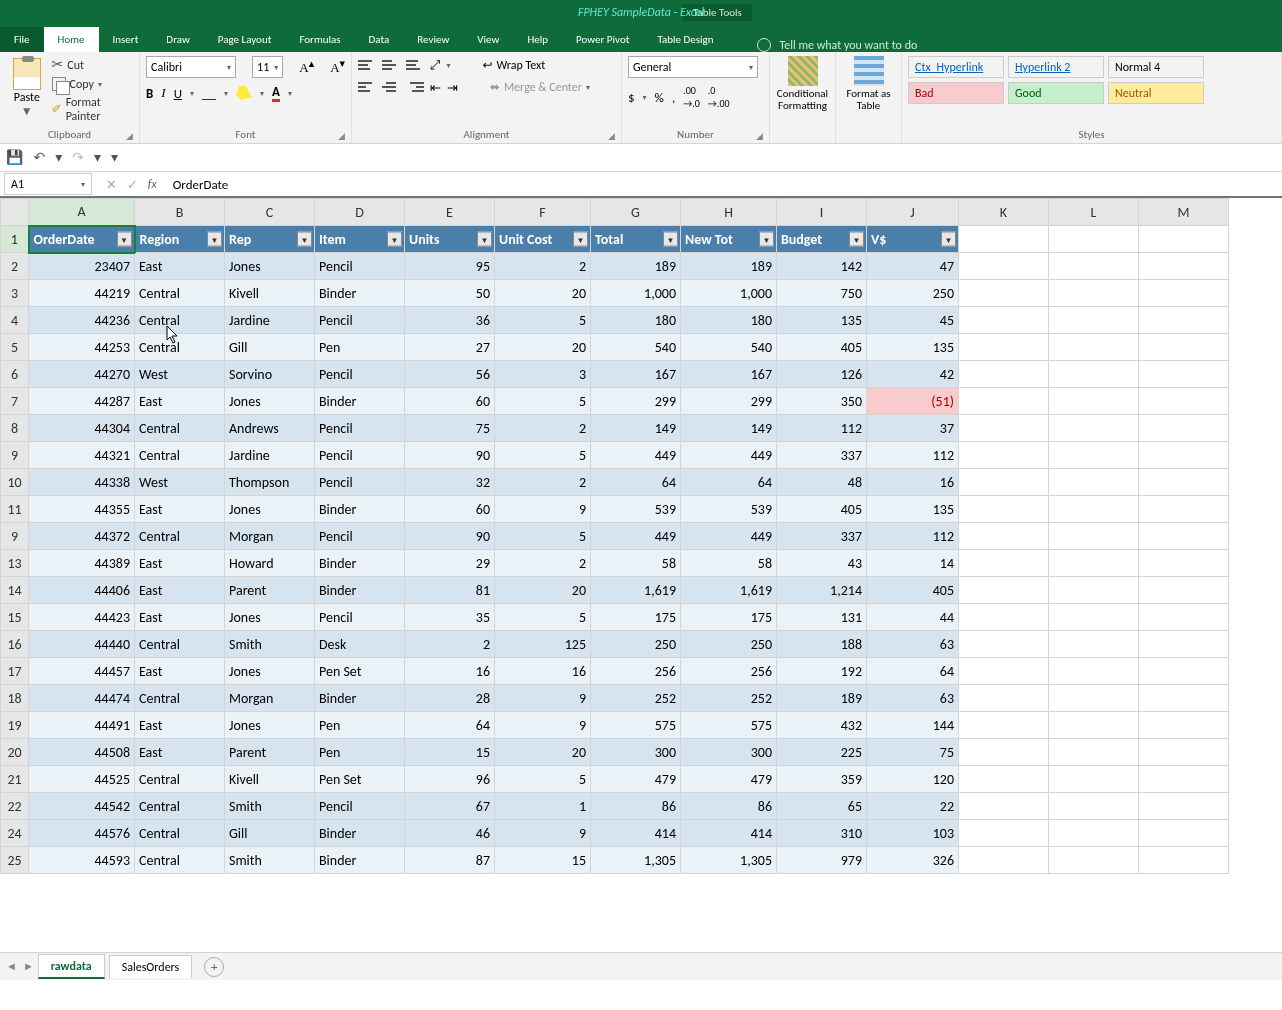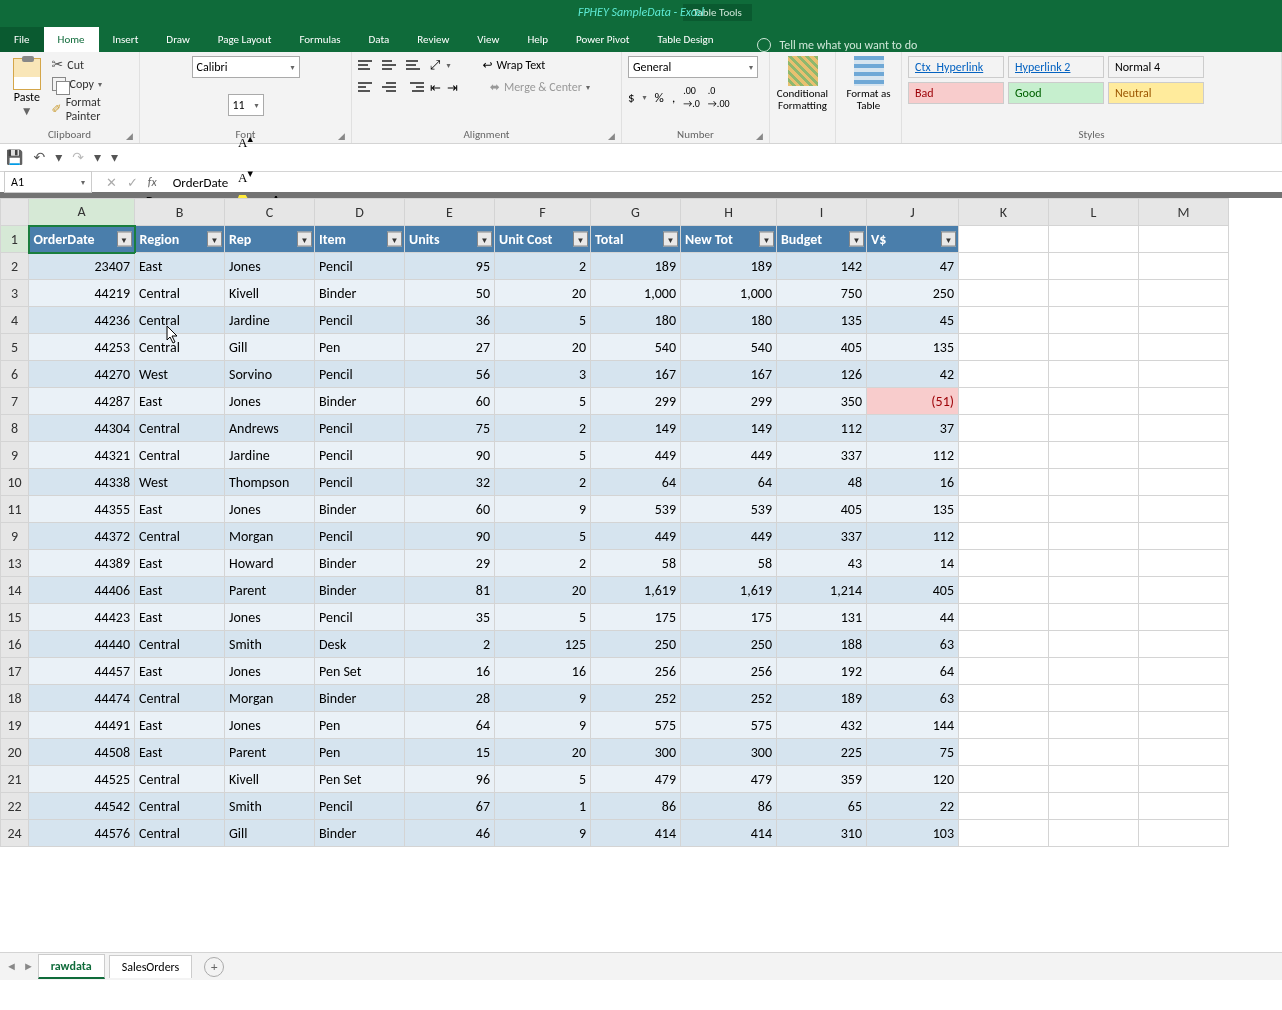--- a/index.html
+++ b/index.html
@@ -34,21 +34,21 @@
 .pastebtn span { font-size: 12px; }
 .clipside { display: flex; flex-direction: column; gap: 4px; font-size: 12px; color: #333; }
 .clipside .item { display: flex; align-items: center; gap: 4px; cursor: pointer; }
 .scissors { color: #555; font-size: 14px; }
 .copyicon { display: inline-block; width: 14px; height: 14px; border: 1px solid #888; position: relative; }
 .copyicon::after { content: ""; position: absolute; left: 3px; top: 3px; width: 12px; height: 12px; border: 1px solid #888; background: #fff; }
 .brushicon { color: #c99a2e; }
 
 
 .fontgroup { width: 212px; }
-.fontrow1 { display: flex; gap: 16px; margin-bottom: 6px; align-items: center; flex-direction: column; }
+.fontrow1 { display: flex; gap: 16px; margin-bottom: 6px; align-items: center; }
 .fontname { width: 108px; height: 22px; border: 1px solid #aaa; background: #fff; font-size: 12px; padding: 0 4px; display: flex; align-items: center; justify-content: space-between; }
 .fontsize { width: 36px; height: 22px; border: 1px solid #aaa; background: #fff; font-size: 12px; padding: 0 4px; display: flex; align-items: center; justify-content: space-between; }
 .dd { font-size: 8px; color: #666; }
 .aicon { font-size: 13px; font-family: "Times New Roman"; }
 .fontrow2 { display: flex; gap: 8px; align-items: center; font-size: 13px; }
 .fontrow2 span { cursor: pointer; }
 .bold { font-weight: bold; }
 .italic { font-style: italic; font-family: "Times New Roman"; }
 .underline { text-decoration: underline; }
 .border-ic { display: inline-block; width: 14px; height: 14px; border: 1px solid #333; border-top: none; border-left: none; border-right: none; }
@@ -79,21 +79,21 @@
 .stylecell.hyperlink { color: #0563c1; text-decoration: underline; }
 .stylecell.bad { background: #f8cccc; color: #9c0006; }
 .stylecell.good { background: #c6efce; color: #006100; }
 .stylecell.neutral { background: #ffeb9c; color: #9c5700; }
 
 
 .qat { height: 28px; background: #fff; border-bottom: 1px solid #d4d4d4; display: flex; align-items: center; gap: 10px; padding: 0 6px; }
 .qat span { color: #555; font-size: 14px; cursor: pointer; }
 
 
-.fbar { height: 26px; background: #fff; border-bottom: 6px solid #737373; display: flex; align-items: center; }
+.fbar { height: 26px; background: #fff; border-bottom: 2px solid #737373; display: flex; align-items: center; }
 .namebox { width: 88px; height: 22px; border: 1px solid #ccc; margin: 0 4px; font-size: 12px; padding: 0 6px; display: flex; align-items: center; justify-content: space-between; }
 .fbtns { display: flex; gap: 10px; padding: 0 10px; color: #aaa; font-size: 13px; }
 .fx { font-style: italic; color: #666; font-size: 12px; }
 .finput { flex: 1; font-size: 13px; padding: 0 6px; }
 
 
 .gridwrap { position: relative; overflow: auto; height: 720px; }
 .grid { border-collapse: collapse; table-layout: fixed; }
 .grid th, .grid td { border: 1px solid #d4d4d4; font-size: 14px; height: 27px; padding: 0 4px; position: relative; }
 .grid .corner { width: 28px; background: #e6e6e6; position: sticky; left: 0; top: 0; z-index: 3; }
@@ -701,20 +701,36 @@
           <td class="num">46</td>
           <td class="num">9</td>
           <td class="num">414</td>
           <td class="num">414</td>
           <td class="num">310</td>
           <td class="num">103</td>
           <td style="background:#fff"></td>
           <td style="background:#fff"></td>
           <td style="background:#fff"></td>
         </tr>
+        <tr class="band1">
+          <td class="rowhdr">25</td>
+          <td class="num">44593</td>
+          <td class="txt">Central</td>
+          <td class="txt">Smith</td>
+          <td class="txt">Binder</td>
+          <td class="num">87</td>
+          <td class="num">15</td>
+          <td class="num">1,305</td>
+          <td class="num">1,305</td>
+          <td class="num">979</td>
+          <td class="num">326</td>
+          <td style="background:#fff"></td>
+          <td style="background:#fff"></td>
+          <td style="background:#fff"></td>
+        </tr>
       </tbody>
     </table>
 </div>
 
 <svg class="cursor-arrow" style="left:166px;top:325px" viewBox="0 0 14 20">
     <path d="M1 1 L1 15 L4 12 L7 18 L9 17 L6 11 L11 11 Z" fill="#fff" stroke="#000" stroke-width="1"></path>
   </svg>
 
 <div class="sheetbar">
   <div class="sheetnav">

